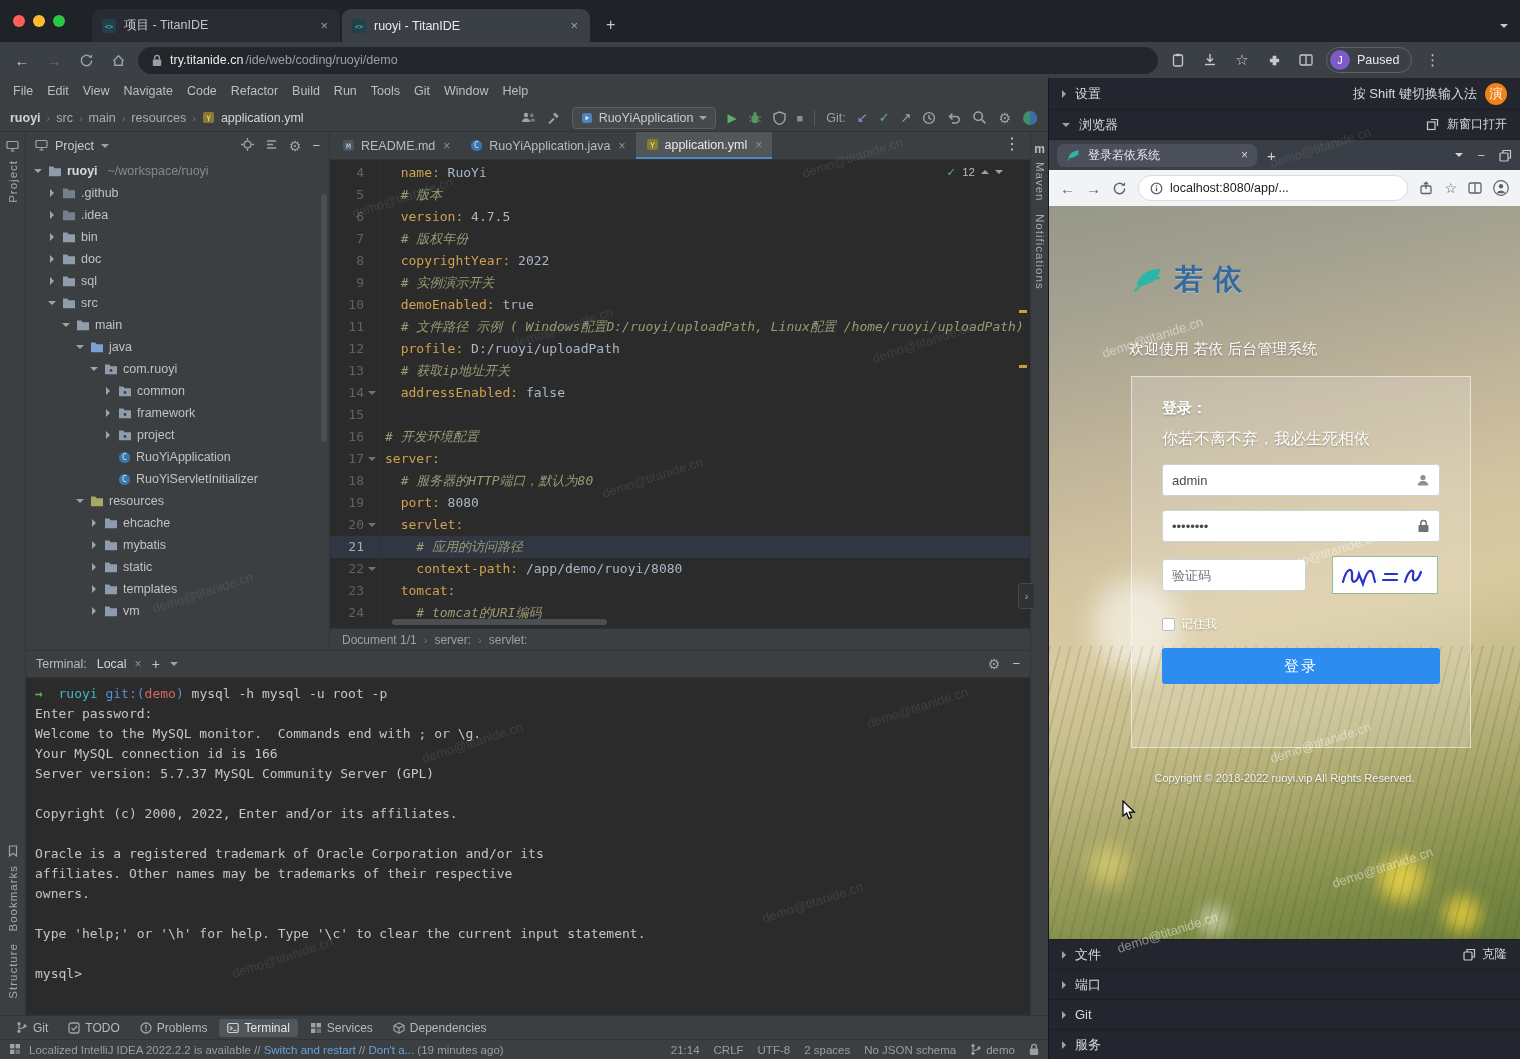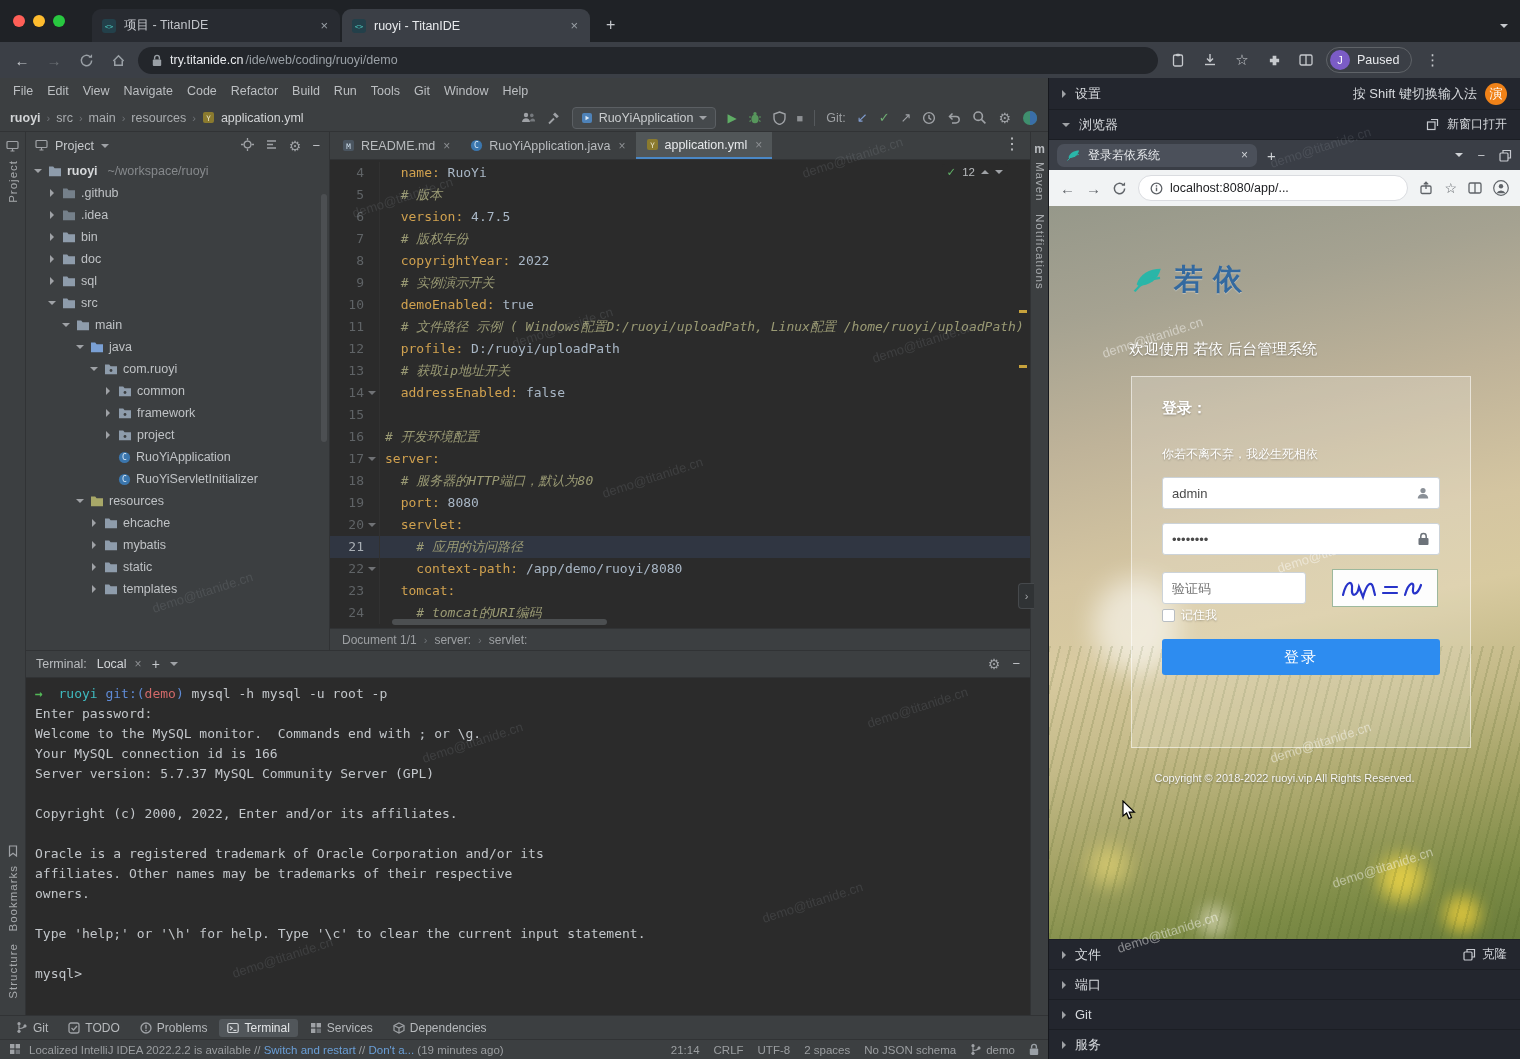--- a/index.html
+++ b/index.html
@@ -126,27 +126,27 @@
 .wpill{flex:1;height:26px;background:#fff;border:1px solid #dadce0;border-radius:13px;display:flex;align-items:center;gap:7px;padding:0 11px;color:#202124;font-size:12.5px}
 .web-page{flex:1;position:relative;overflow:hidden;background:
  linear-gradient(168deg,#96988a 0%,#a5a291 14%,#bfb399 30%,#d4c5a1 46%,#d8caa0 56%,#c4ba88 68%,#a3a264 80%,#7e8c47 91%,#687c3a 100%)}
 .bokeh{position:absolute;border-radius:50%;pointer-events:none}
 .grassline{position:absolute;left:0;right:0;bottom:0;height:40%;background:repeating-linear-gradient(104deg,rgba(62,82,24,.14) 0 2px,rgba(0,0,0,0) 2px 10px);pointer-events:none}
 .logo{position:absolute;left:82px;top:54px;display:flex;align-items:center;gap:9px}
 .brand{font-size:29px;font-weight:bold;color:#33699f;letter-spacing:10px;text-shadow:0 1px 1px rgba(255,255,255,.35)}
 .welcome{position:absolute;left:80px;top:134px;color:#fff;font-size:15px;text-shadow:0 1px 2px rgba(0,0,0,.35)}
 .lform{position:absolute;left:82px;top:170px;width:340px;height:372px;background:rgba(255,255,255,.18);border:1px solid rgba(255,255,255,.55);padding:22px 30px}
 .lt{color:#fff;font-size:15px;font-weight:bold;text-shadow:0 1px 2px rgba(0,0,0,.3)}
-.slogan{color:#fff;font-size:12px;margin-top:28px;text-shadow:0 1px 2px rgba(0,0,0,.3)}
+.slogan{color:#fff;font-size:16px;margin-top:11px;text-shadow:0 1px 2px rgba(0,0,0,.3)}
 .linput{margin-top:14px;height:32px;background:#fff;border:1px solid #ccd3d9;border-radius:3px;display:flex;align-items:center;padding:0 9px;gap:6px}
 .linput input{border:0;outline:0;flex:1;font-size:13px;color:#4a4a4a;background:transparent;font-family:"Liberation Sans",sans-serif}
 .caprow{display:flex;margin-top:14px;gap:26px;align-items:center}
 .capinput{width:144px;margin-top:0}
 .capimg{width:106px;height:38px;background:#fdfdfd;border:1px solid #9db89d;display:flex;align-items:center;justify-content:center}
-.remember{margin-top:0;display:flex;align-items:center;gap:6px;color:#fff;font-size:12px;text-shadow:0 1px 2px rgba(0,0,0,.3)}
+.remember{margin-top:22px;display:flex;align-items:center;gap:6px;color:#fff;font-size:12px;text-shadow:0 1px 2px rgba(0,0,0,.3)}
 .checkbox{width:13px;height:13px;background:#fff;border:1px solid #b9bec3;border-radius:2px}
 .loginbtn{margin-top:15px;height:36px;background:#2d8cf0;border-radius:3px;color:#fff;display:flex;align-items:center;justify-content:center;font-size:15px;letter-spacing:2px}
 .copyright{position:absolute;left:0;right:0;top:566px;text-align:center;color:#f4f4f2;font-size:11px;text-shadow:0 1px 2px rgba(0,0,0,.4)}
 .rp-sec{height:30px;display:flex;align-items:center;gap:9px;padding:0 13px;color:#d7dade;font-size:13px;border-top:1px solid #1b1e24;flex:0 0 30px;background:#23262e}
 .clonew{margin-left:auto;display:flex;align-items:center;gap:6px;font-size:12.5px;color:#d0d3d8}
 
 
 .wm{position:absolute;color:rgba(195,200,205,.13);font-size:13px;transform:rotate(-18deg);pointer-events:none;white-space:nowrap;z-index:60}
 .wm.p{color:rgba(255,255,255,.45)}
 .cursor{position:absolute;left:1122px;top:800px;z-index:70;pointer-events:none}
@@ -628,20 +628,31 @@
                     <span class="cbox">
                       <span class="chev r"></span>
                     </span>
                     <span class="tico">
                       <svg width="14" height="12" viewBox="0 0 14 12">
                         <path d="M1 1.5h4.2l1.4 1.8H13v8H1z" fill="#8e9cab"></path>
                       </svg>
                     </span>
                     <span>templates</span>
                   </div>
+                  <div class="titem" style="padding-left: 62px;">
+                    <span class="cbox">
+                      <span class="chev r"></span>
+                    </span>
+                    <span class="tico">
+                      <svg width="14" height="12" viewBox="0 0 14 12">
+                        <path d="M1 1.5h4.2l1.4 1.8H13v8H1z" fill="#8e9cab"></path>
+                      </svg>
+                    </span>
+                    <span>vm</span>
+                  </div>
                 </div>
               <div class="tscroll"></div>
             </div>
 
             <div class="editor-col">
               <div class="etabs" id="etabs">
                   <div class="etab">
                     <span class="tico">
                       <svg width="13" height="13" viewBox="0 0 13 13">
                         <rect x="1" y="1" width="11" height="11" rx="2" fill="#4a5560"></rect>

